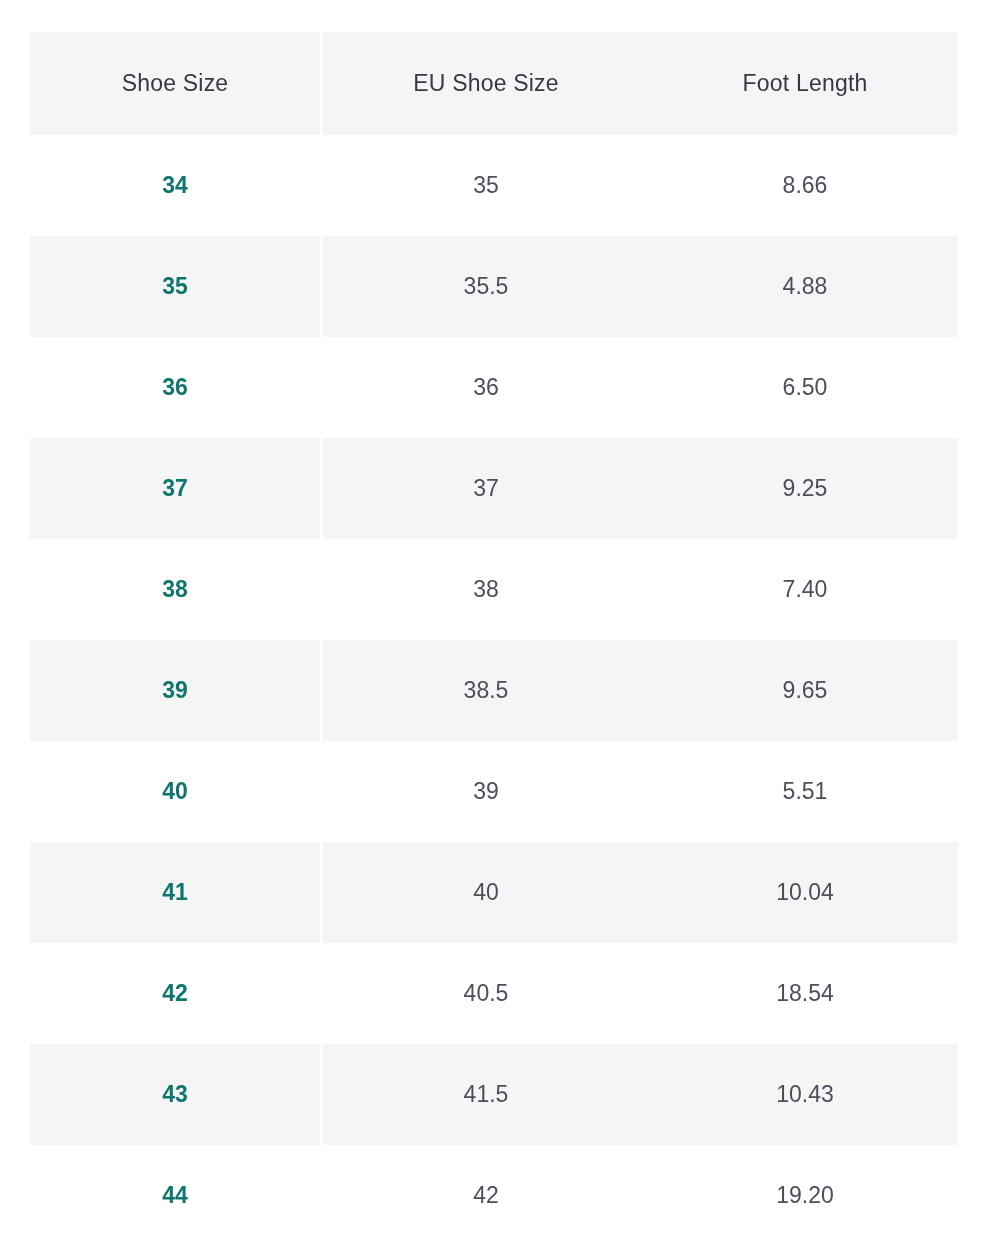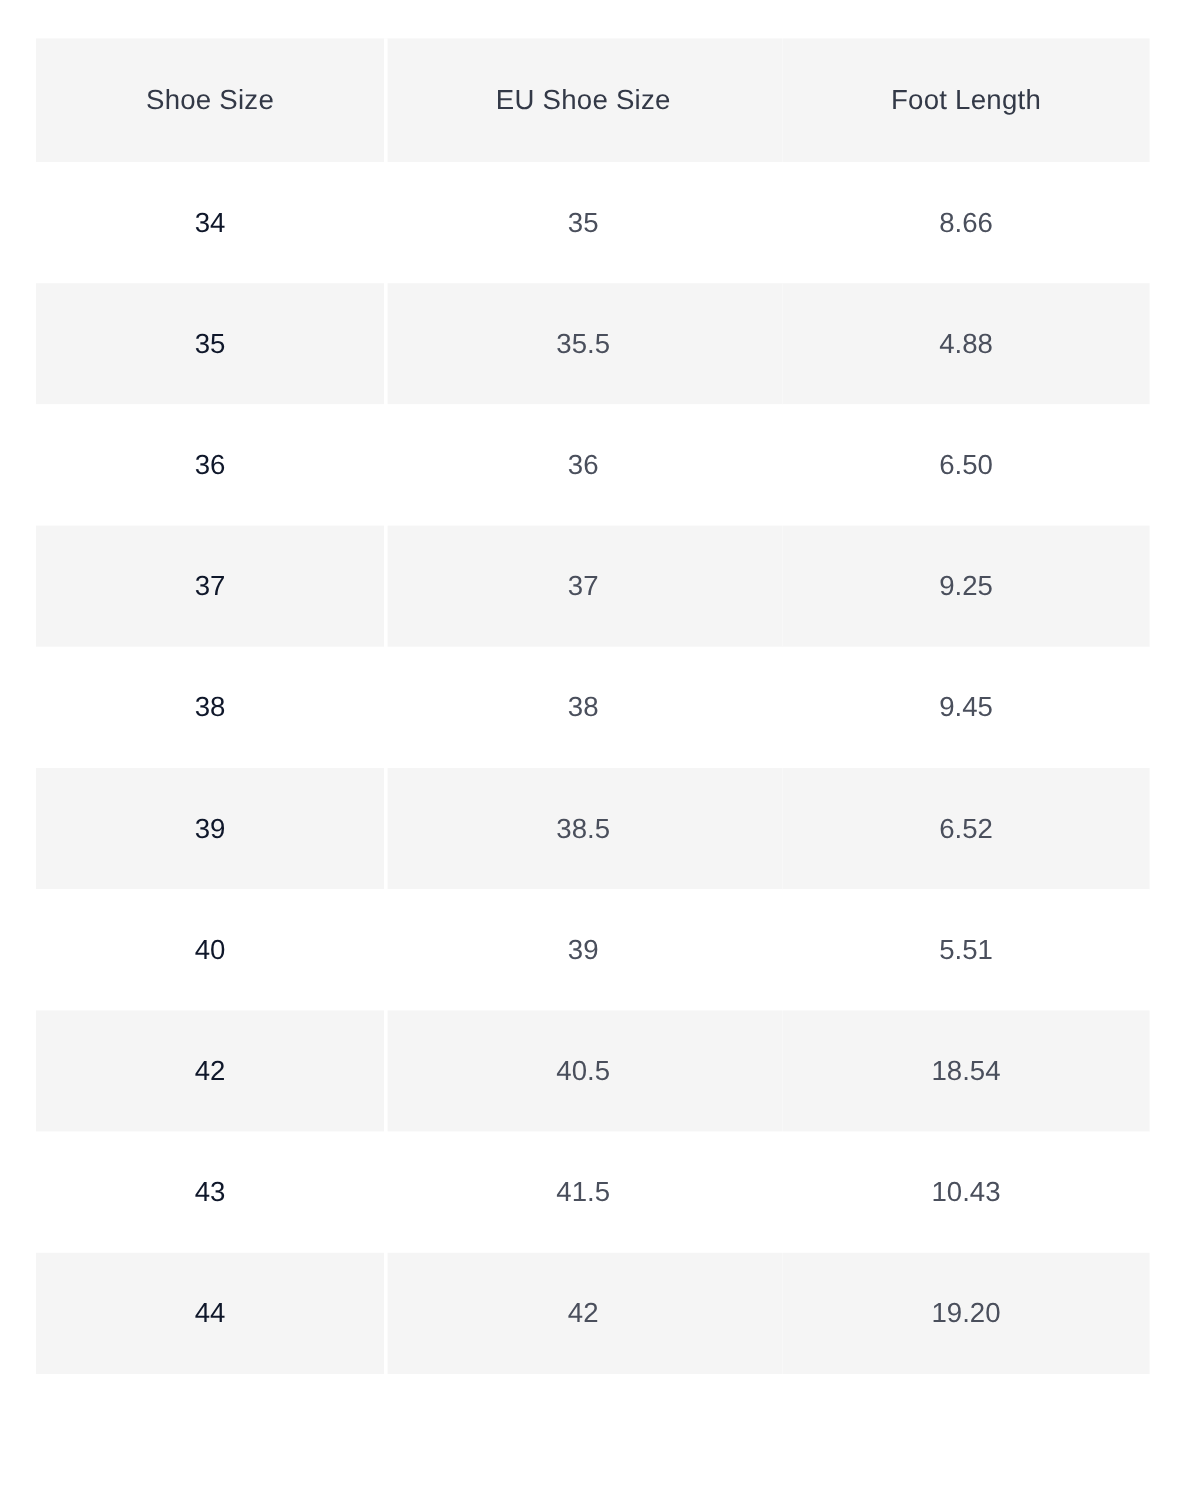--- a/index.html
+++ b/index.html
@@ -55,22 +55,22 @@
   }
 
   .size-table tbody tr:nth-child(odd) td {
     background: #ffffff;
   }
   .size-table tbody tr:nth-child(even) td {
     background: #f5f5f5;
   }
 
   .size-table td.col-size {
-    font-weight: normal;
-    color: #0f172a;
+    font-weight: bold;
+    color: #0f766e;
   }
   .size-table td.col-eu,
   .size-table td.col-len {
     font-weight: normal;
     color: #4a4f5c;
   }
 
   
   #column-divider {
     position: absolute;
@@ -116,31 +116,36 @@
           <td class="col-len">6.50</td>
         </tr>
         <tr>
           <td class="col-size">37</td>
           <td class="col-eu">37</td>
           <td class="col-len">9.25</td>
         </tr>
         <tr>
           <td class="col-size">38</td>
           <td class="col-eu">38</td>
-          <td class="col-len">9.45</td>
+          <td class="col-len">7.40</td>
         </tr>
         <tr>
           <td class="col-size">39</td>
           <td class="col-eu">38.5</td>
-          <td class="col-len">6.52</td>
+          <td class="col-len">9.65</td>
         </tr>
         <tr>
           <td class="col-size">40</td>
           <td class="col-eu">39</td>
           <td class="col-len">5.51</td>
+        </tr>
+        <tr>
+          <td class="col-size">41</td>
+          <td class="col-eu">40</td>
+          <td class="col-len">10.04</td>
         </tr>
         <tr>
           <td class="col-size">42</td>
           <td class="col-eu">40.5</td>
           <td class="col-len">18.54</td>
         </tr>
         <tr>
           <td class="col-size">43</td>
           <td class="col-eu">41.5</td>
           <td class="col-len">10.43</td>

